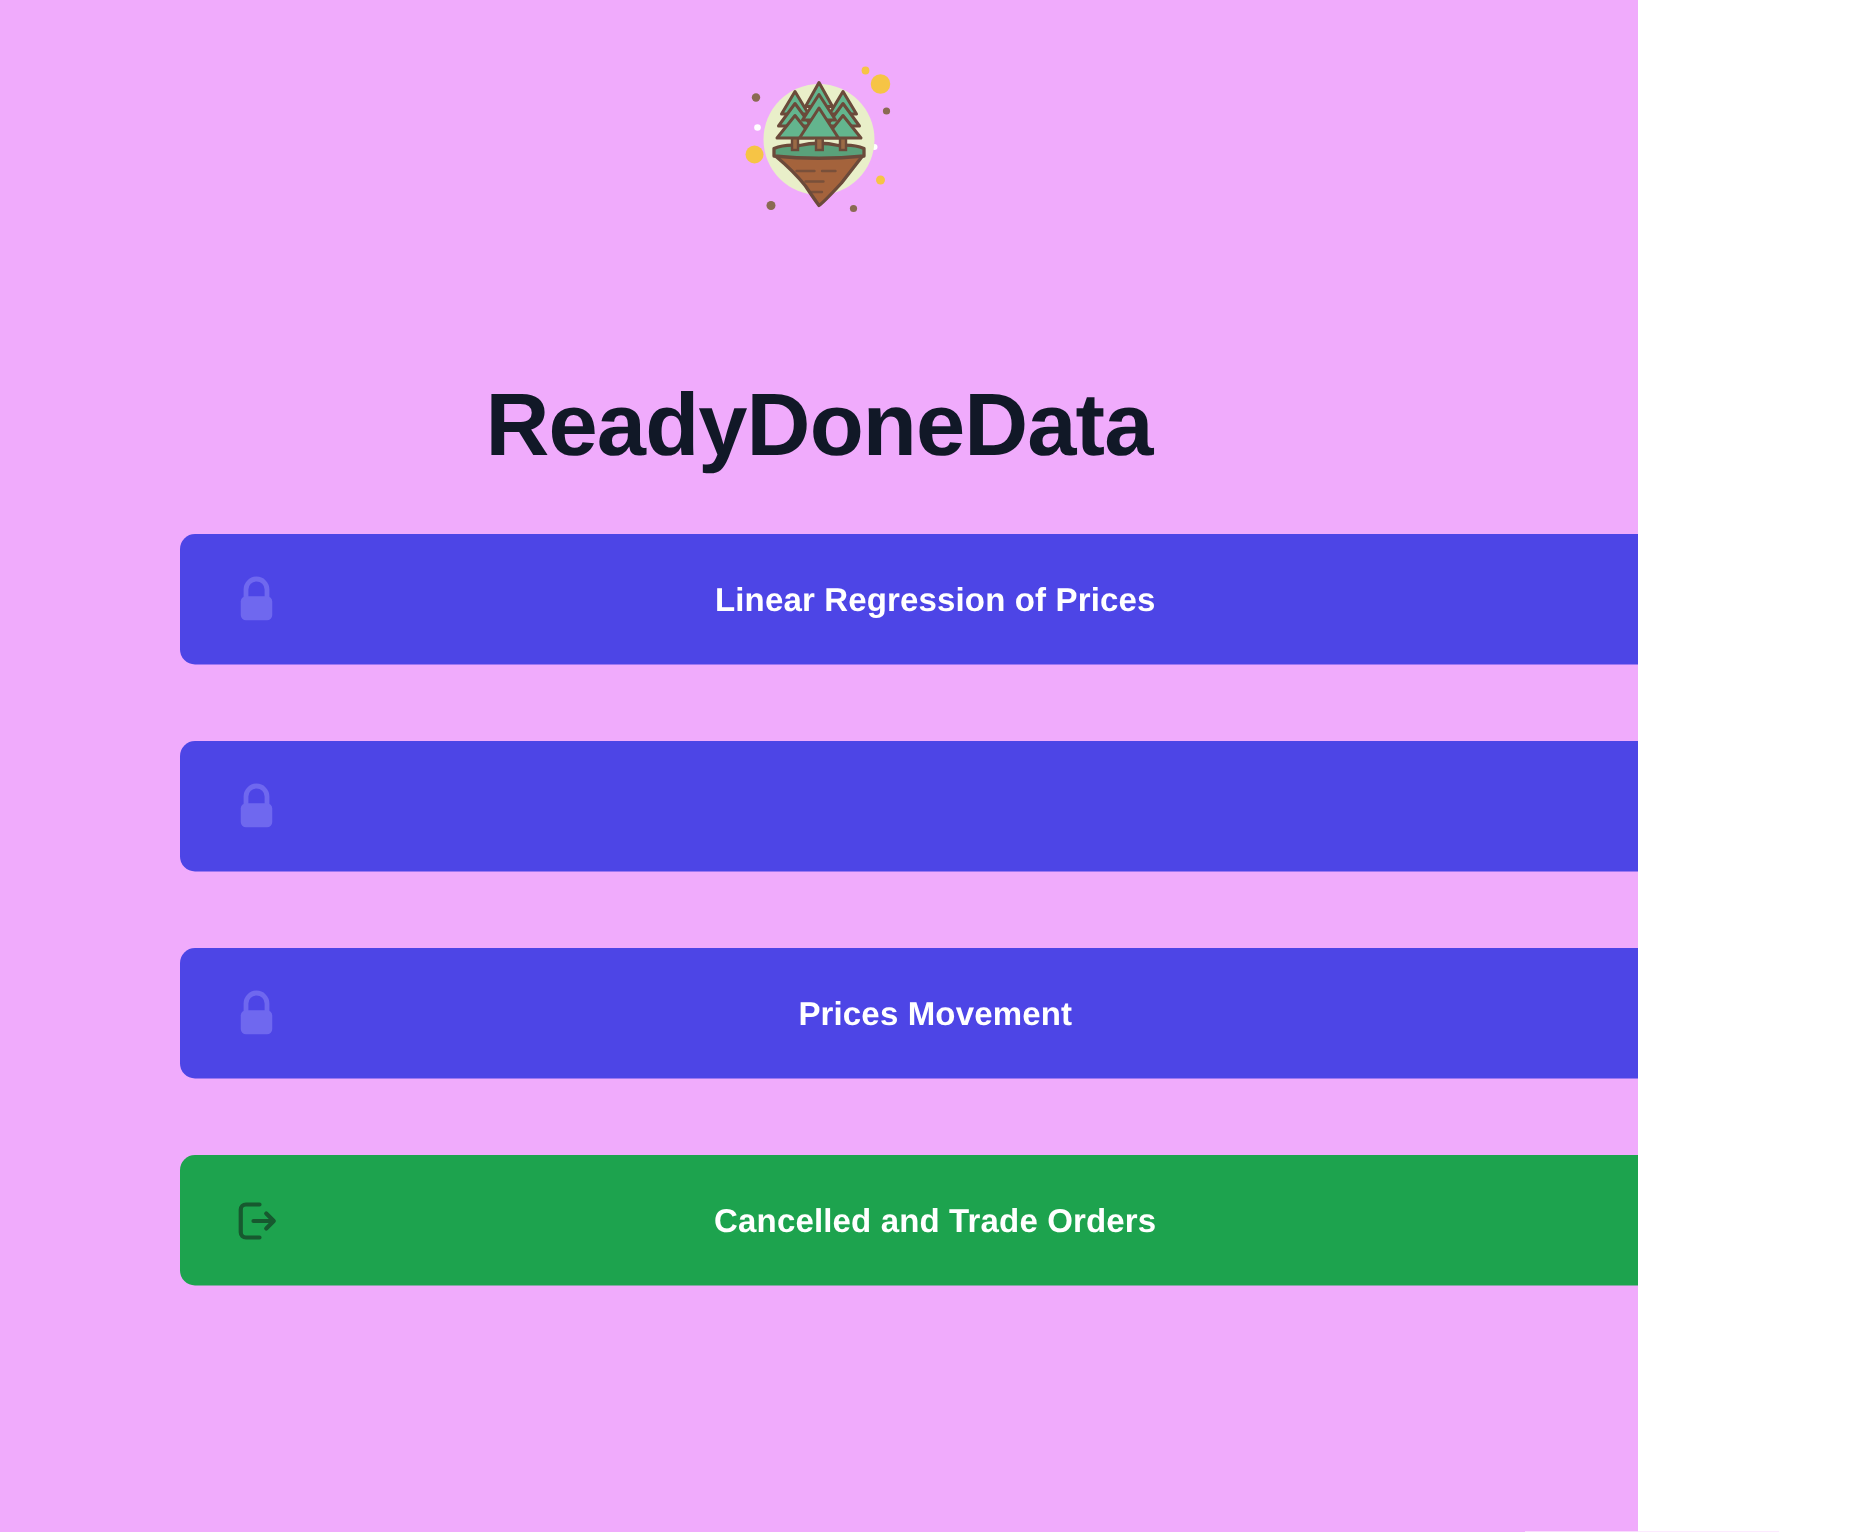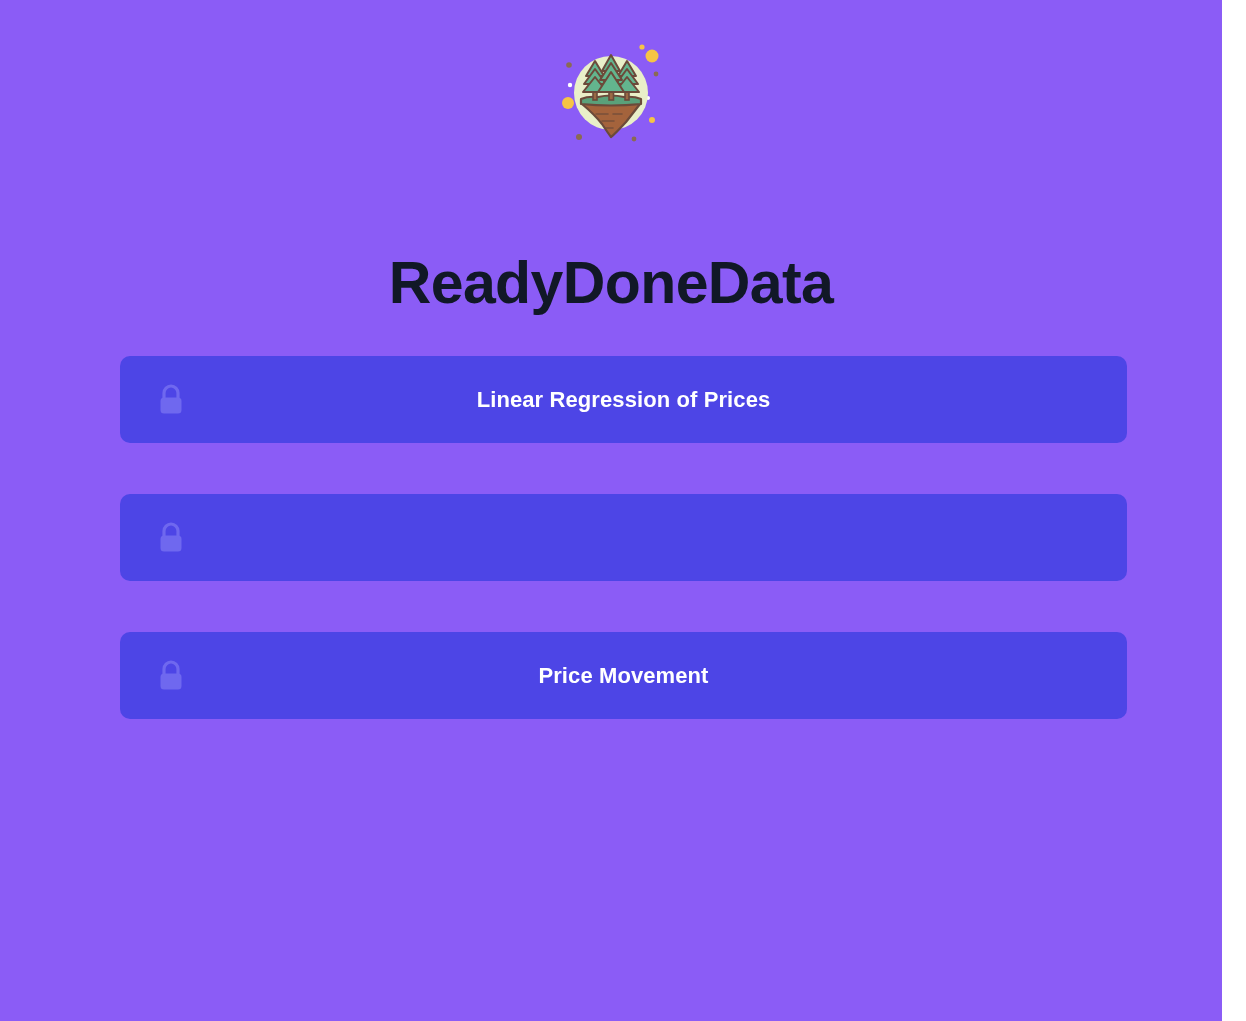--- a/index.html
+++ b/index.html
@@ -9,23 +9,23 @@
     margin: 0;
     padding: 0;
     width: 1246px;
     height: 1021px;
     background: #ffffff;
     font-family: "Liberation Sans", sans-serif;
   }
 
   .app {
     position: relative;
-    width: 1222px;
+    width: 1092px;
     height: 1021px;
-    background: #8b5cf6;
+    background: #f0abfc;
     overflow: hidden;
   }
 
   
   .logo-wrap {
     position: absolute;
     left: 0;
     right: 0;
     top: 38px;
     display: flex;
@@ -177,18 +177,28 @@
       </span>
     </button>
 
     <button class="btn btn--locked">
       <span class="btn-icon">
         <svg width="30" height="34" viewBox="0 0 30 34" xmlns="http://www.w3.org/2000/svg" aria-hidden="true">
           <path d="M8 15 V10 a7 7 0 0 1 14 0 v5" fill="none" stroke="#6f68ef" stroke-width="3.2" stroke-linecap="round"></path>
           <rect x="4.5" y="14.5" width="21" height="16" rx="3.5" fill="#6f68ef"></rect>
         </svg>
       </span>
-      <span class="btn-label">Price Movement</span>
-    </button>
-
+      <span class="btn-label">Prices Movement</span>
+    </button>
+
+    <button class="btn btn--action">
+      <span class="btn-icon">
+        <svg width="34" height="34" viewBox="0 0 34 34" xmlns="http://www.w3.org/2000/svg" aria-hidden="true">
+          <path d="M19 6 H10 a3.5 3.5 0 0 0 -3.5 3.5 v15 A3.5 3.5 0 0 0 10 28 h9" fill="none" stroke="#17592f" stroke-width="2.8" stroke-linecap="round" stroke-linejoin="round"></path>
+          <path d="M15 17 H28" fill="none" stroke="#17592f" stroke-width="2.8" stroke-linecap="round"></path>
+          <path d="M23.5 12 L28.5 17 L23.5 22" fill="none" stroke="#17592f" stroke-width="2.8" stroke-linecap="round" stroke-linejoin="round"></path>
+        </svg>
+      </span>
+      <span class="btn-label">Cancelled and Trade Orders</span>
+    </button>
 
   </div>
 </div>
 
 </body></html>

